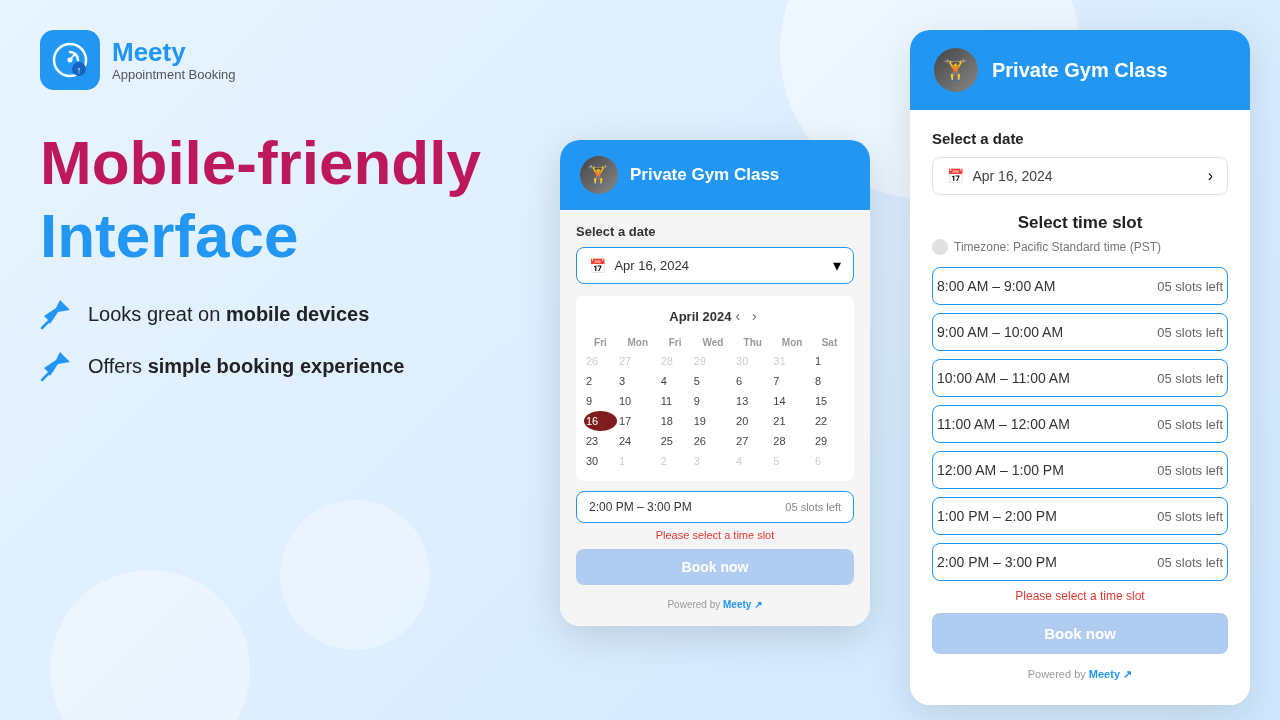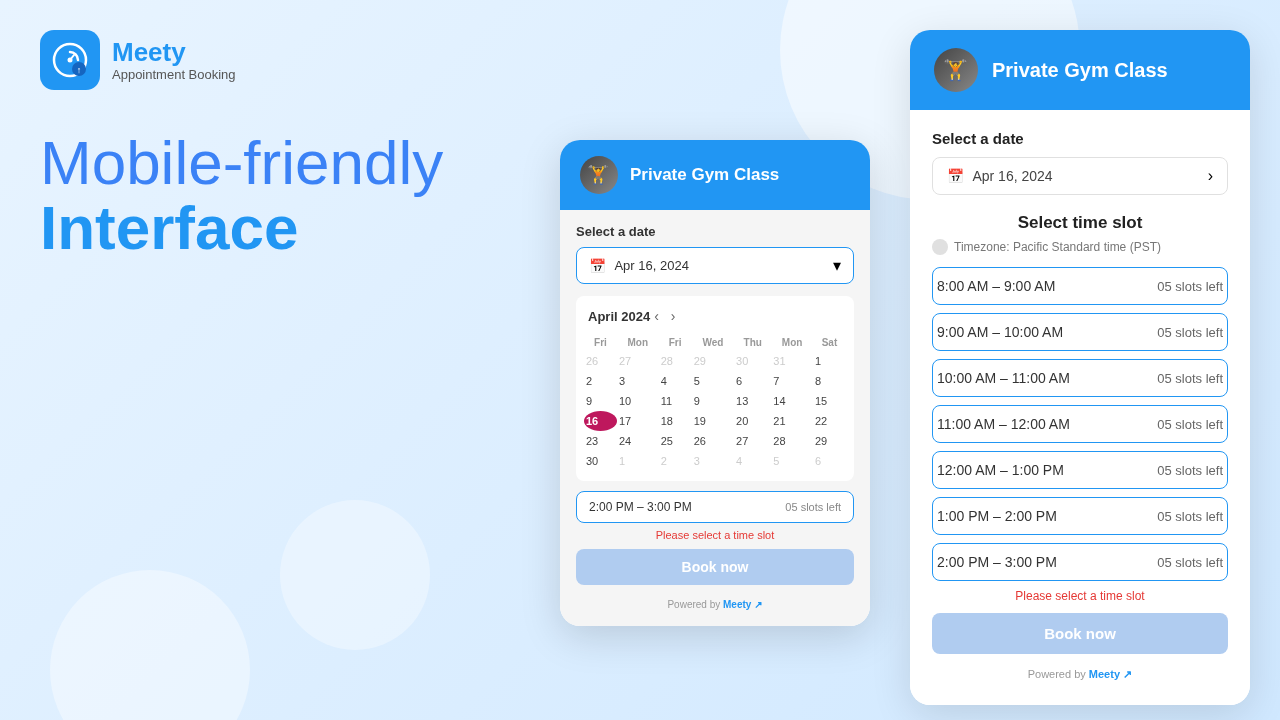--- a/index.html
+++ b/index.html
@@ -75,24 +75,24 @@
       color: #2196F3;
       line-height: 1.1;
     }
     .logo-sub {
       font-size: 13px;
       color: #555;
     }
 
     .headline {
       font-size: 62px;
-      font-weight: 400;
-      color: #3b82f6;
+      font-weight: 700;
+      color: #be185d;
       line-height: 1.05;
-      margin-bottom: 0;
+      margin-bottom: 8px;
     }
     .headline-blue {
       font-size: 62px;
       font-weight: 900;
       color: #2196F3;
       line-height: 1.05;
       margin-bottom: 30px;
       display: block;
     }
 
@@ -197,21 +197,21 @@
 
     .calendar {
       background: white;
       border-radius: 8px;
       padding: 10px 8px;
       margin-bottom: 10px;
     }
     .cal-header {
       display: flex;
       align-items: center;
-      justify-content: flex-start;
+      justify-content: center;
       margin-bottom: 8px;
       padding: 0 4px;
     }
     .cal-month {
       font-size: 13px;
       font-weight: 600;
       color: #333;
     }
     .cal-nav {
       background: none;
@@ -241,24 +241,24 @@
       font-size: 11px;
       text-align: left;
       padding: 4px 2px;
       color: #444;
       cursor: pointer;
     }
     .cal-grid td.other-month {
       color: #ccc;
     }
     .cal-grid td.selected {
-      background: #be185d;
+      background: #7f1d1d;
       color: white;
       border-radius: 50%;
-      font-weight: 700;
+      font-weight: 400;
     }
 
     .time-slot-mini {
       background: white;
       border: 1px solid #e0e0e0;
       border-radius: 8px;
       padding: 8px 12px;
       display: flex;
       justify-content: space-between;
       align-items: center;
@@ -466,20 +466,36 @@
       <div class="logo-name">Meety</div>
       <div class="logo-sub">Appointment Booking</div>
     </div>
   </div>
 
   <div>
     <div class="headline">Mobile-friendly</div>
     <span class="headline-blue">Interface</span>
   </div>
 
+  <div class="features">
+    <div class="feature-item">
+      <svg class="pin-icon" viewBox="0 0 32 32" fill="none">
+        <path d="M20 2L30 12L18 14L10 26L8 22L4 18L16 10Z" fill="#2196F3"></path>
+        <path d="M2 30L10 22" stroke="#2196F3" stroke-width="2.5" stroke-linecap="round"></path>
+      </svg>
+      <span class="feature-text">Looks great on <strong>mobile devices</strong></span>
+    </div>
+    <div class="feature-item">
+      <svg class="pin-icon" viewBox="0 0 32 32" fill="none">
+        <path d="M20 2L30 12L18 14L10 26L8 22L4 18L16 10Z" fill="#2196F3"></path>
+        <path d="M2 30L10 22" stroke="#2196F3" stroke-width="2.5" stroke-linecap="round"></path>
+      </svg>
+      <span class="feature-text">Offers <strong>simple booking experience</strong></span>
+    </div>
+  </div>
 
 </div>
 
 <div class="mobile-widget">
 
   <div class="widget-header">
     <div class="widget-avatar">
       <div class="widget-avatar-img">🏋️</div>
     </div>
     <span class="widget-title">Private Gym Class</span>

